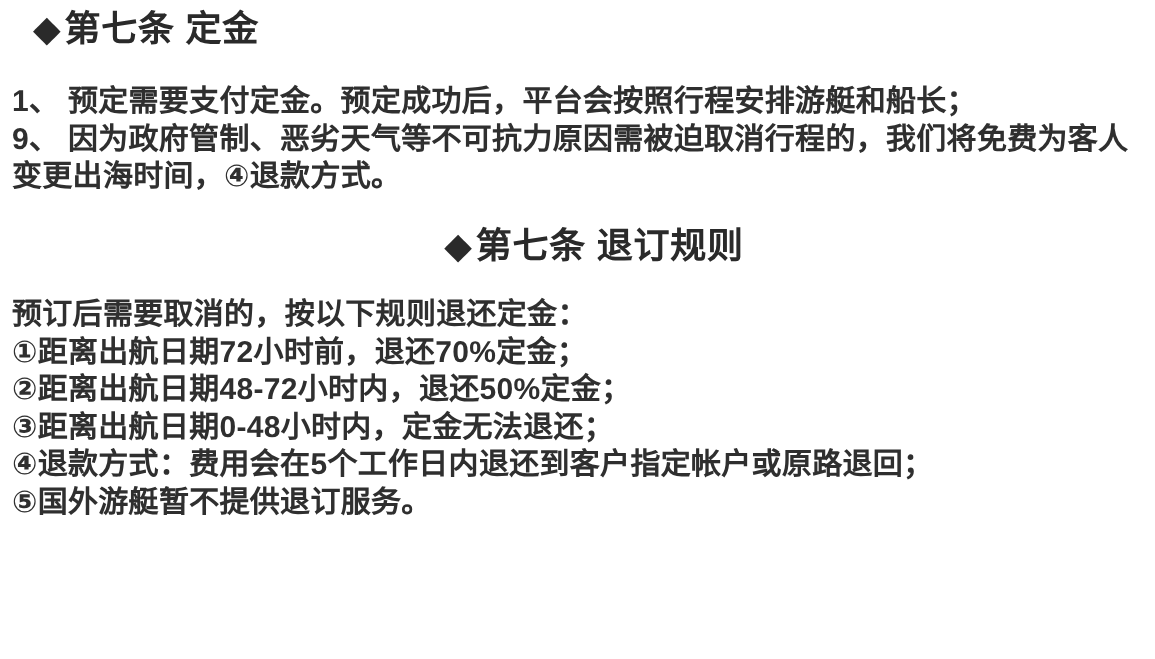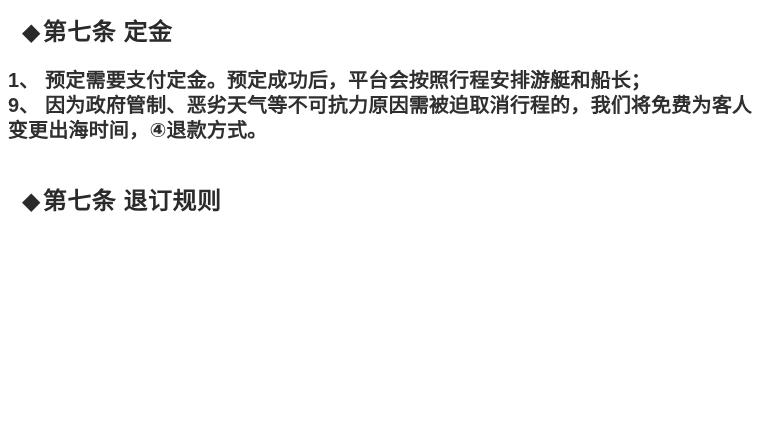--- a/index.html
+++ b/index.html
@@ -10,21 +10,21 @@
   body {
     width: 770px;
     height: 439px;
     font-family: "Liberation Sans", "DejaVu Sans", sans-serif;
     overflow: hidden;
   }
   .page {
     position: relative;
     width: 770px;
     height: 439px;
-    padding-top: 16px;
+    padding-top: 4px;
     box-sizing: border-box;
     background: #ffffff;
   }
   .sec-heading {
     margin: 0 0 0 22px;
     padding: 0;
     font-size: 24px;
     line-height: 32px;
     font-weight: 700;
     color: #2a2a2a;
@@ -40,21 +40,21 @@
     font-size: 20px;
     line-height: 25px;
     font-weight: 600;
     color: #2f2f2f;
     letter-spacing: 0.2px;
   }
   .body-block .line {
     white-space: nowrap;
   }
   .para-block   { margin-top: 20px; }
-  .heading-2    { margin-top: 42px; }
+  .heading-2    { margin-top: 18px; text-align: center; }
   .rules-block  { margin-top: 17px; }
 </style>
 </head>
 <body>
 
 <div class="page">
 
   <h2 class="sec-heading">
     <span class="diamond">◆</span><span>第七条 定金</span>
   </h2>
@@ -62,14 +62,22 @@
   <div class="body-block para-block">
     <div class="line">1、 预定需要支付定金。预定成功后，平台会按照行程安排游艇和船长；</div>
     <div class="line">9、 因为政府管制、恶劣天气等不可抗力原因需被迫取消行程的，我们将免费为客人</div>
     <div class="line">变更出海时间，④退款方式。</div>
   </div>
 
   <h2 class="sec-heading heading-2">
     <span class="diamond">◆</span><span>第七条 退订规则</span>
   </h2>
 
+  <div class="body-block rules-block">
+    <div class="line">预订后需要取消的，按以下规则退还定金：</div>
+    <div class="line">①距离出航日期72小时前，退还70%定金；</div>
+    <div class="line">②距离出航日期48-72小时内，退还50%定金；</div>
+    <div class="line">③距离出航日期0-48小时内，定金无法退还；</div>
+    <div class="line">④退款方式：费用会在5个工作日内退还到客户指定帐户或原路退回；</div>
+    <div class="line">⑤国外游艇暂不提供退订服务。</div>
+  </div>
 
 </div>
 
 </body></html>

